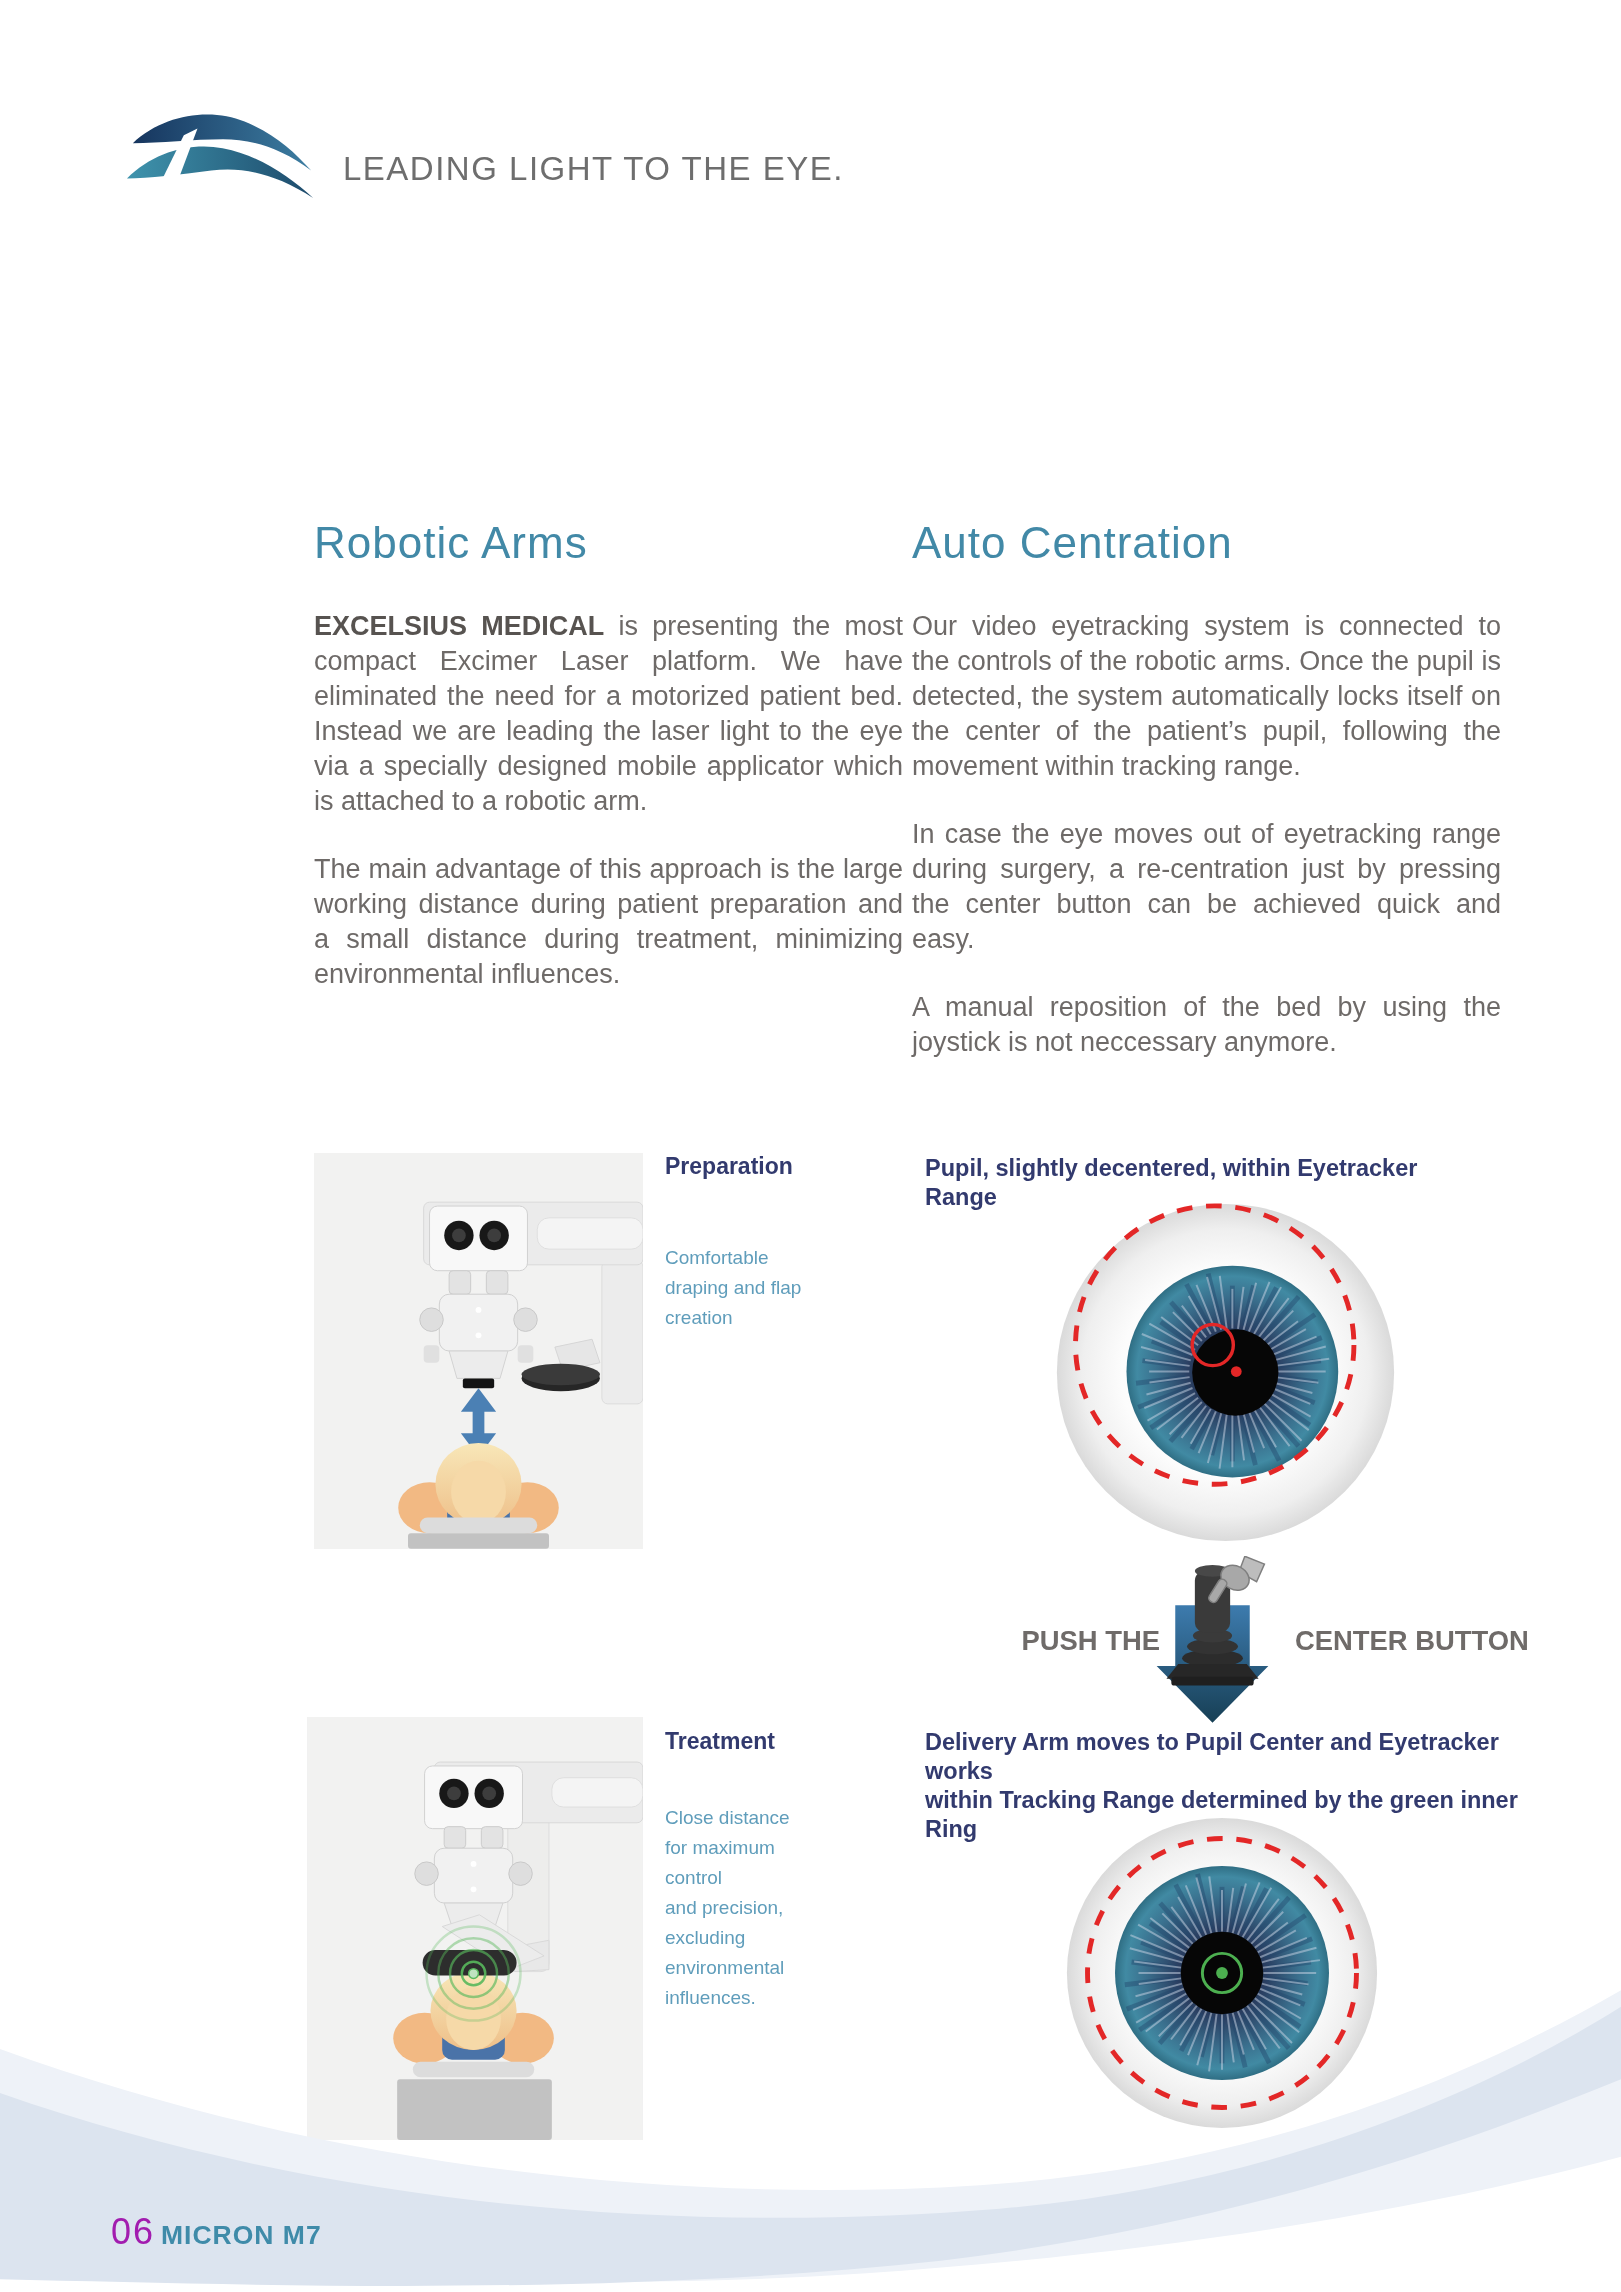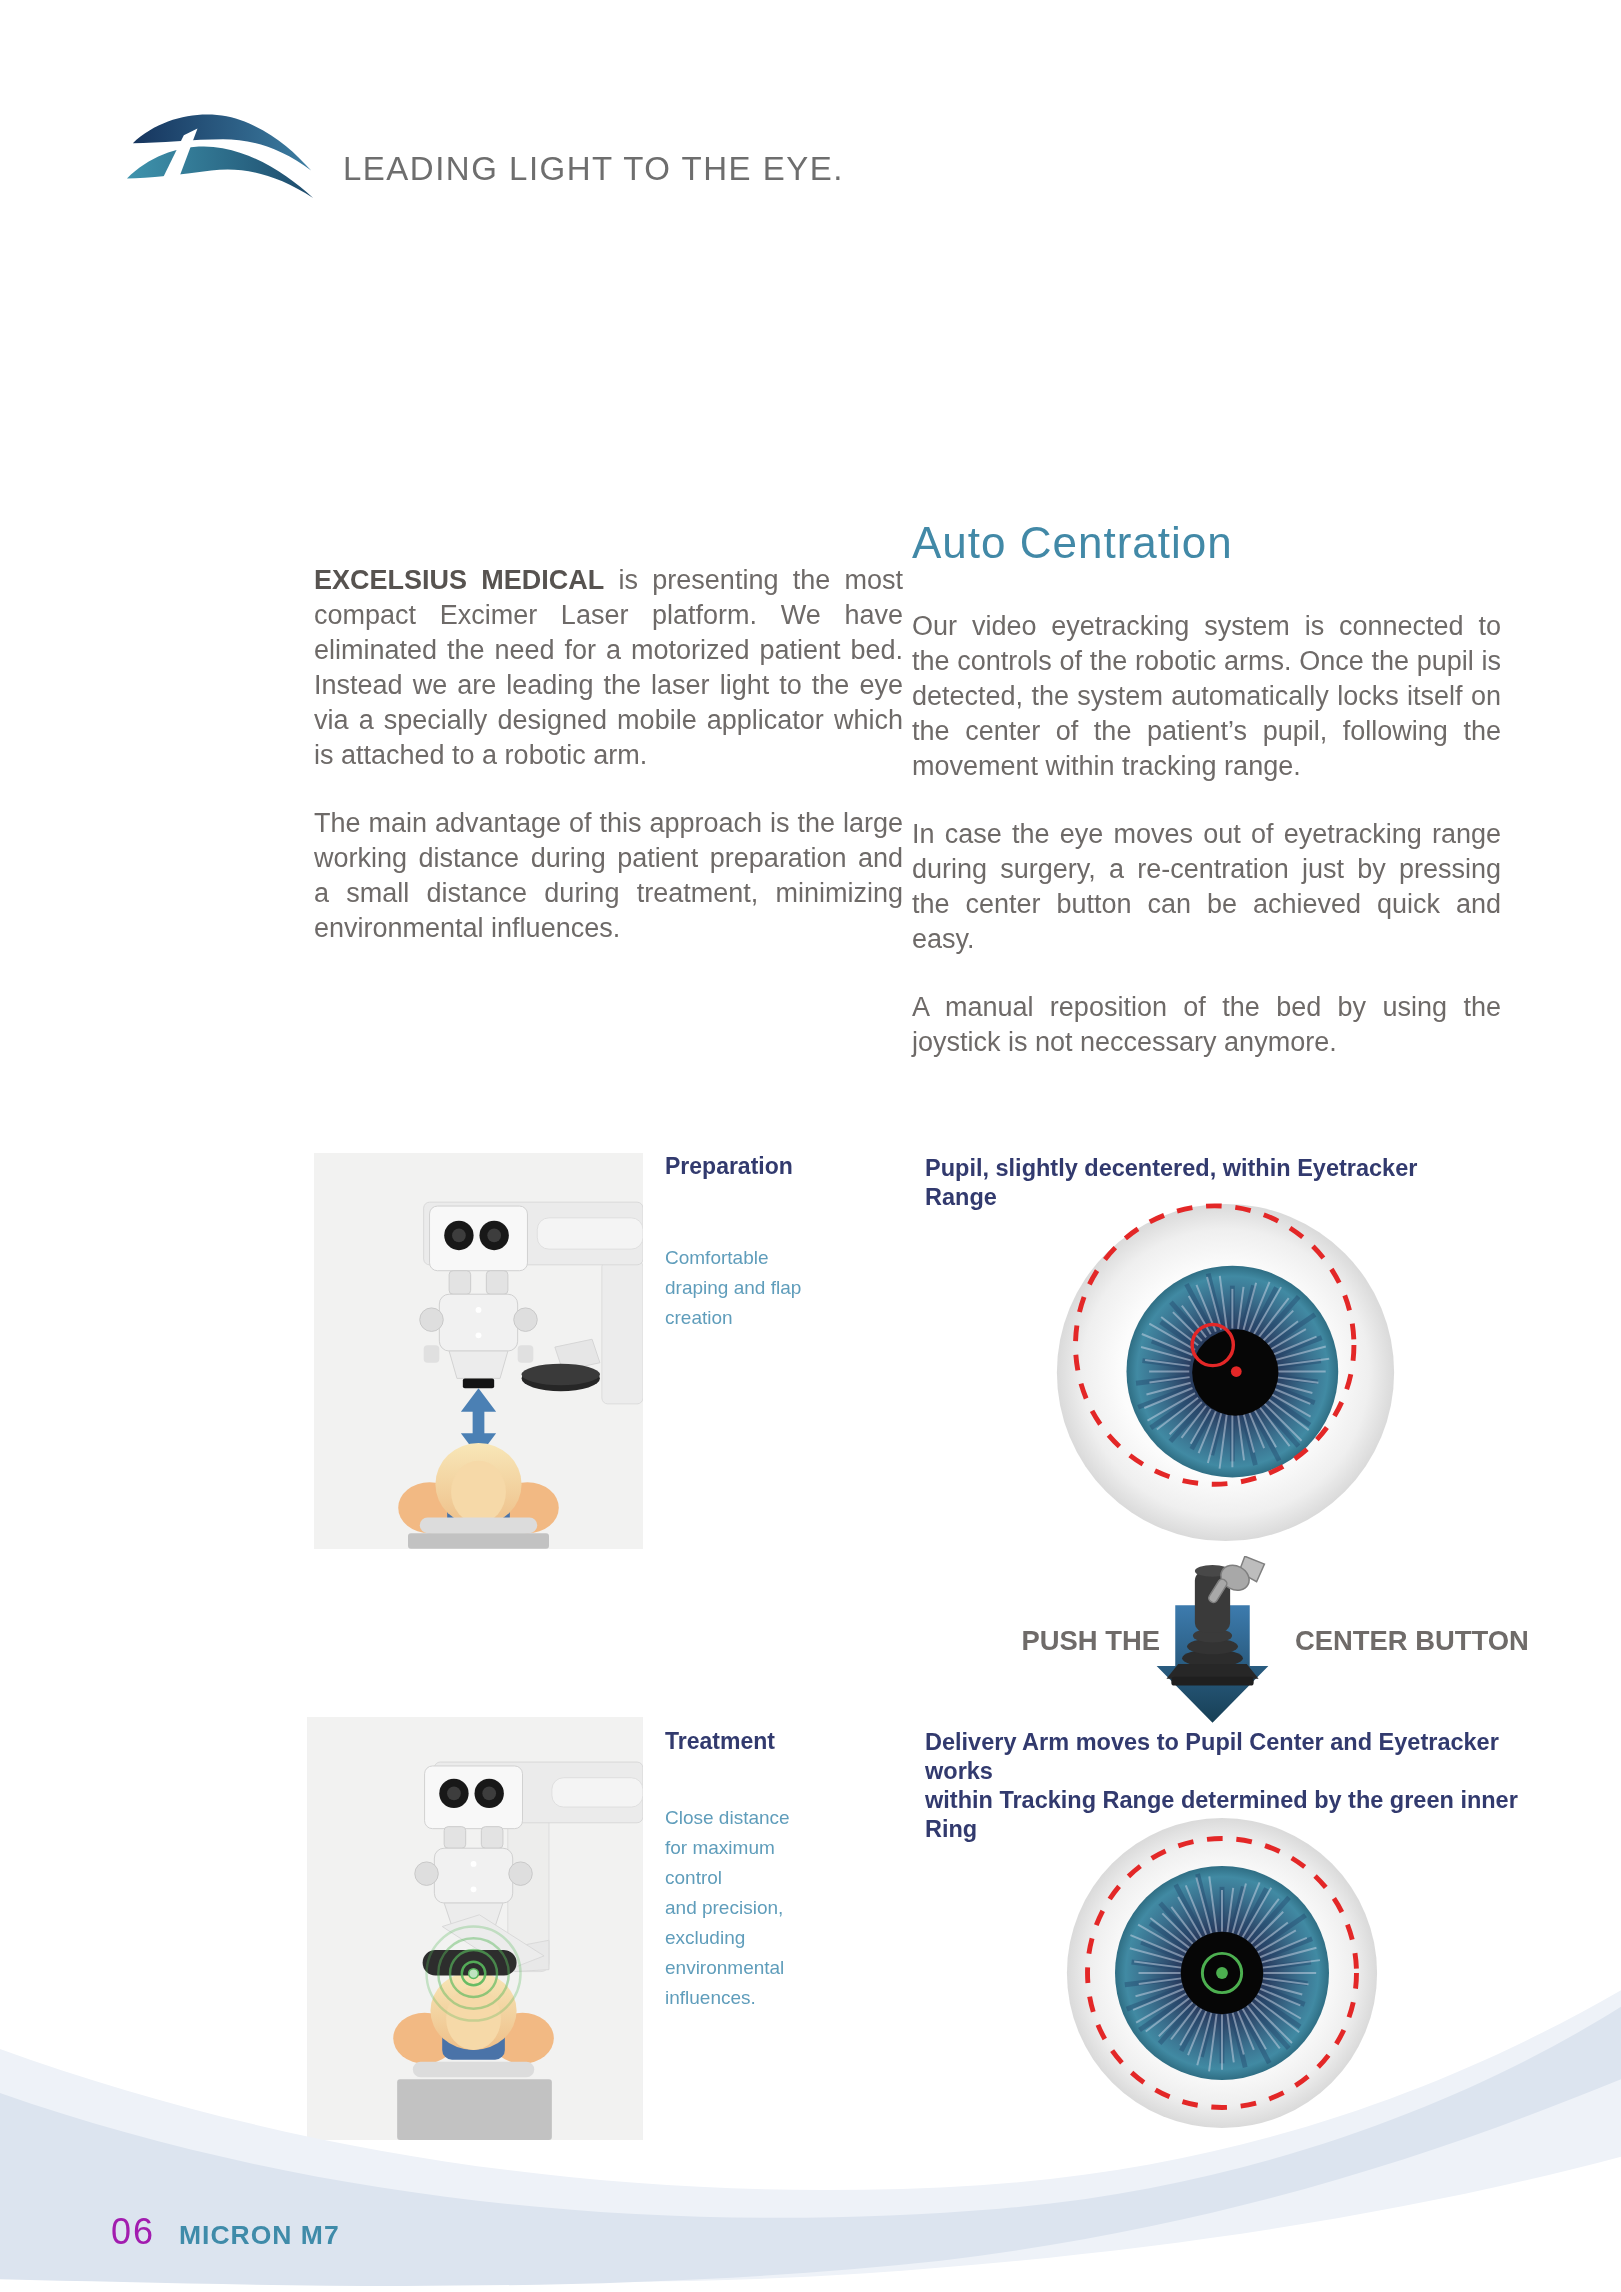--- a/index.html
+++ b/index.html
@@ -59,21 +59,21 @@
   
   .spokes-light line { stroke:#ccd6e6; stroke-width:2; opacity:.5; }
   .spokes-dark  line { stroke:#22456b; stroke-width:5; opacity:.42; }
 
   
   .waves { left:0; bottom:0; width:1621px; height:343px; z-index:5; }
 
   
   .footer { left:111px; top:2211px; z-index:12; display:flex; align-items:baseline; }
   .footer-page { font-size:36px; color:#a21caf; letter-spacing:2px; }
-  .footer-product { margin-left:24px; font-size:26.5px; font-weight:700;
+  .footer-product { margin-left:6px; font-size:26.5px; font-weight:700;
     color:#3f8ba9; letter-spacing:1px; }
 </style>
 </head>
 <body>
 
 <div class="page">
 
   <header class="abs brand">
     <svg width="196" height="103" viewBox="0 0 200 105" aria-hidden="true">
       <defs>
@@ -87,20 +87,21 @@
         </linearGradient>
       </defs>
       <path d="M8,46 C40,16 88,10 122,24 C152,36 172,54 190,74 C158,50 128,42 100,42 C70,42 36,46 8,46 Z" fill="url(#lg1)"></path>
       <path d="M2,82 C34,50 80,42 118,56 C148,66 172,84 192,102 C152,76 118,70 88,74 C56,78 24,82 2,82 Z" fill="url(#lg2)"></path>
       <polygon points="60,38 74,31 50,95 36,87" fill="#ffffff"></polygon>
     </svg>
     <span class="brand-text">LEADING LIGHT TO THE EYE.</span>
   </header>
 
   <section class="abs col col-left">
+    <h1 class="section-title">Robotic Arms</h1>
     <p class="first"><span class="lead-bold">EXCELSIUS MEDICAL</span><span> is presenting the most compact Excimer Laser platform. We have eliminated the need for a motorized patient bed. Instead we are leading the laser light to the eye via a specially designed mobile applicator which is attached to a robotic arm.</span></p>
     <p>The main advantage of this approach is the large working distance during patient preparation and a small distance during treatment, minimizing environmental influences.</p>
   </section>
 
   <section class="abs col col-right">
     <h1 class="section-title">Auto Centration</h1>
     <p class="first">Our video eyetracking system is connected to the controls of the robotic arms. Once the pupil is detected, the system automatically locks itself on the center of the patient’s pupil, following the movement within tracking range.</p>
     <p>In case the eye moves out of eyetracking range during surgery, a re-centration just by pressing the center button can be achieved quick and easy.</p>
     <p>A manual reposition of the bed by using the joystick is not neccessary anymore.</p>
   </section>

